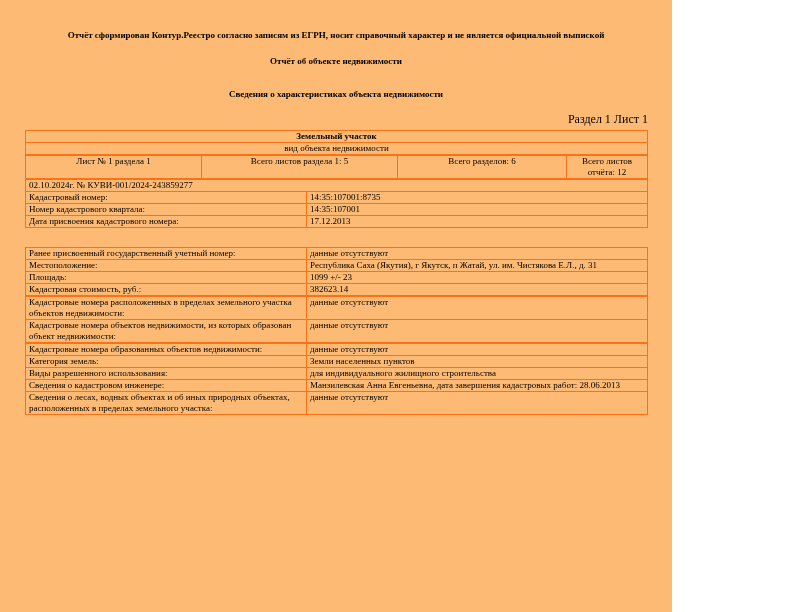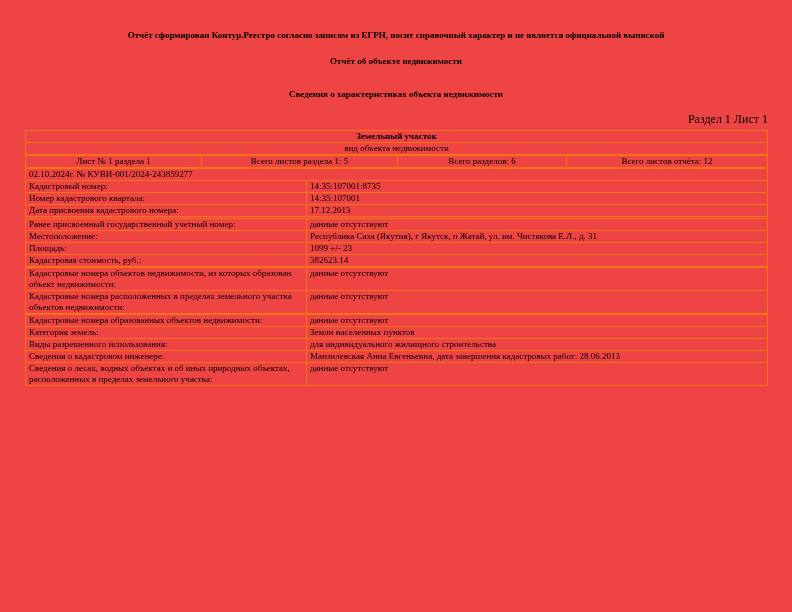--- a/index.html
+++ b/index.html
@@ -5,21 +5,21 @@
   * { margin: 0; padding: 0; box-sizing: border-box; }
   html, body { width: 792px; height: 612px; }
   body {
     background: #ffffff;
     color: #000000;
     font-family: "Liberation Serif", "DejaVu Serif", serif;
     font-size: 9px;
     position: relative;
     overflow: hidden;
   }
-  .page { width: 792px; height: 612px; background: #ef4444; }
+  .page { width: 672px; height: 612px; background: #fdba74; }
   .disclaimer {
     padding-top: 30px;
     text-align: center;
     font-weight: bold;
     font-size: 9px;
   }
   .title {
     margin-top: 16px;
     text-align: center;
     font-weight: bold;
@@ -49,21 +49,21 @@
     vertical-align: top;
     line-height: 11px;
     font-size: 9px;
     overflow: hidden;
   }
   .tbl-kind td { text-align: center; }
   .kind-value { font-weight: bold; }
   .tbl-sheets { }
   .tbl-sheets td { text-align: center; }
   .mt6 { }
-  .mt5 { margin-top: 1px; }
+  .mt5 { margin-top: 19px; }
 </style>
 </head>
 <body>
 
 <div class="page">
 
   <div class="disclaimer">Отчёт сформирован Контур.Реестро согласно записям из ЕГРН, носит справочный характер и не является официальной выпиской</div>
   <div class="title">Отчёт об объекте недвижимости</div>
   <div class="subtitle">Сведения о характеристиках объекта недвижимости</div>
 
@@ -148,25 +148,25 @@
       </tbody>
     </table>
 
     <table class="tbl">
       <colgroup>
           <col style="width:281px">
           <col>
         </colgroup>
       <tbody>
         <tr>
+          <td>Кадастровые номера расположенных в пределах земельного участка объектов недвижимости:</td>
+          <td>данные отсутствуют</td>
+        </tr>
+        <tr>
           <td>Кадастровые номера объектов недвижимости, из которых образован объект недвижимости:</td>
-          <td>данные отсутствуют</td>
-        </tr>
-        <tr>
-          <td>Кадастровые номера расположенных в пределах земельного участка объектов недвижимости:</td>
           <td>данные отсутствуют</td>
         </tr>
       </tbody>
     </table>
 
     <table class="tbl">
       <colgroup>
           <col style="width:281px">
           <col>
         </colgroup>

